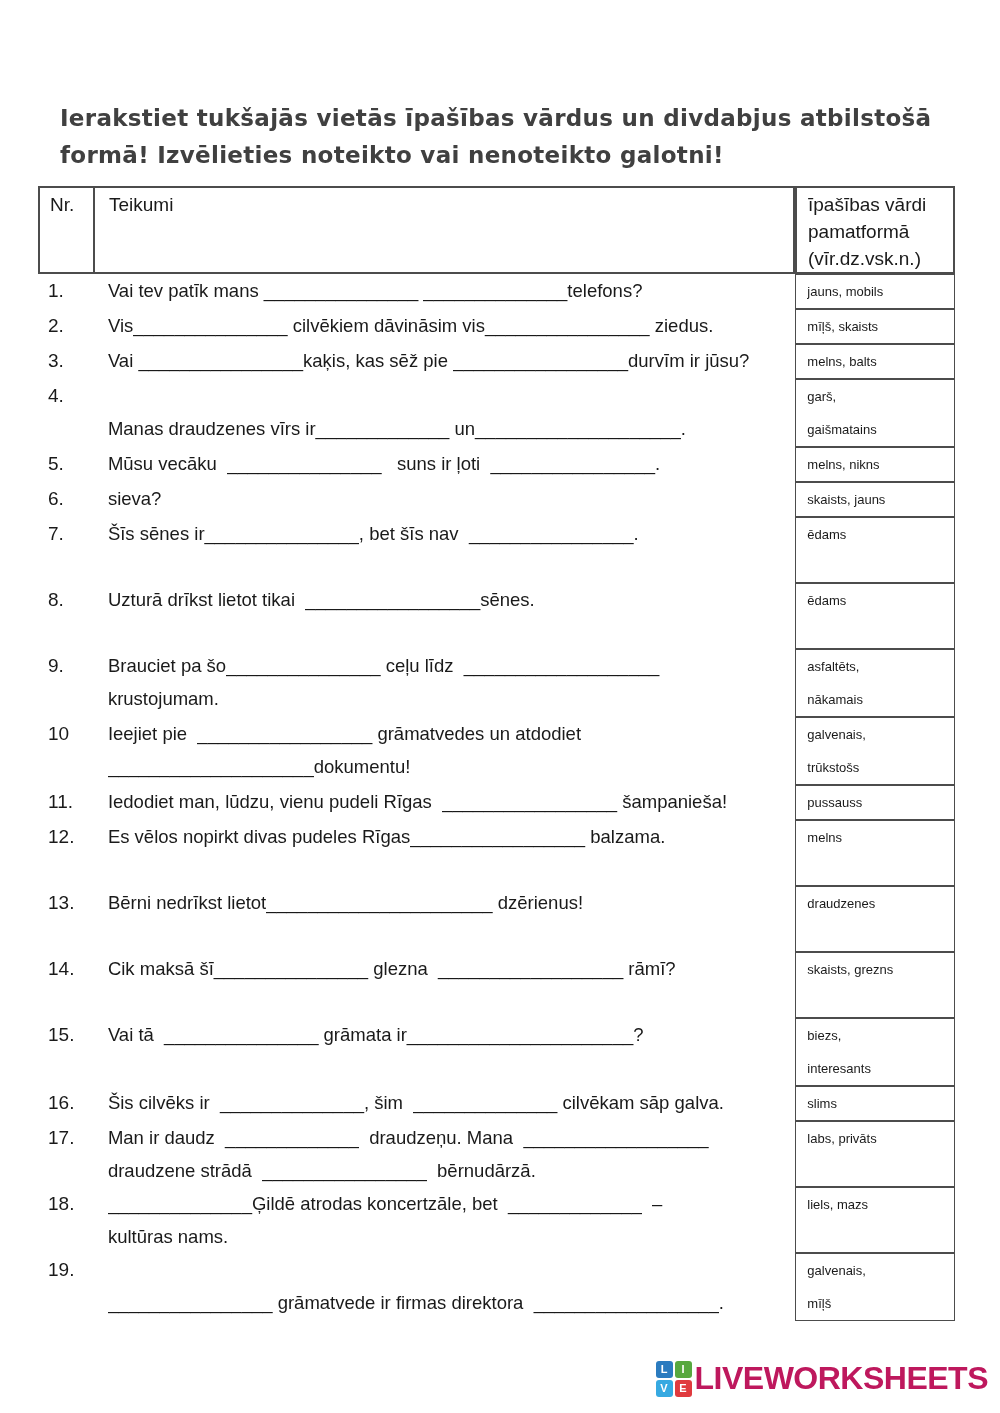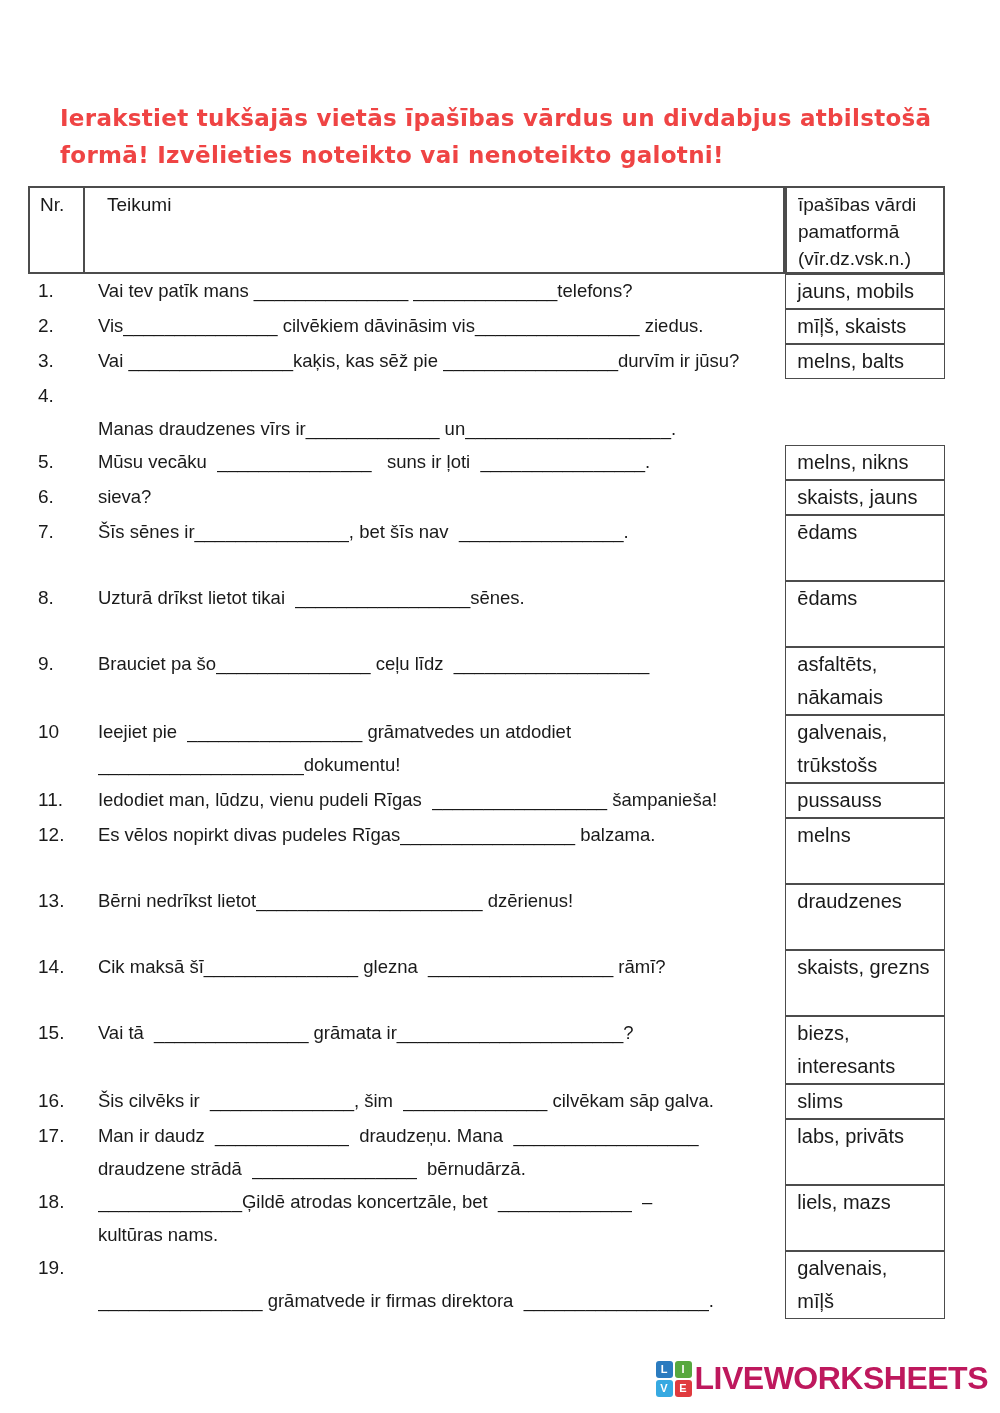--- a/index.html
+++ b/index.html
@@ -12,45 +12,45 @@
     overflow:hidden;
   }
   
   .title {
     position:absolute; left:60px; top:100px; width:900px;
     font-family:"DejaVu Sans", sans-serif;
     font-size:23px; font-weight:600; line-height:37px;
     letter-spacing:0.3px;
   }
   
-  .wtable { position:absolute; left:28px; top:186px; width:917px; }
+  .wtable { position:absolute; left:38px; top:186px; width:917px; }
   .thead { display:flex; align-items:stretch; }
   .th {
     border:2px solid #4c4c4c; box-sizing:border-box;
     font-size:19px; line-height:27px; padding:3px 0 0 10px;
     min-height:84px;
   }
   .th-nr { width:57px; }
-  .th-sent { width:702px; margin-left:-2px; padding-left:22px; }
+  .th-sent { width:702px; margin-left:-2px; padding-left:14px; }
   .th-adj { width:160px; margin-left:0px; padding-left:11px; }
   .tbody { display:flex; flex-direction:column; }
   .row { display:flex; align-items:stretch; }
   .nr-cell {
     width:57px; box-sizing:border-box; padding-left:10px;
     font-size:19px; line-height:33px;
   }
   .sentence-cell {
     width:702px; box-sizing:border-box; padding-left:13px; padding-right:6px;
     font-size:18.5px;
   }
   .adj-cell {
     width:160px; box-sizing:border-box;
     border:1.5px solid #4c4c4c;
     padding:0 6px 0 11px;
-    font-size:20px;
+    font-size:13px;
   }
   .line { line-height:33px; white-space:pre; overflow:hidden; min-height:33px; }
   
   .footer { position:absolute; left:0; top:1360px; width:988px; display:flex; justify-content:flex-end; }
   .logo { display:flex; align-items:center; gap:3px; cursor:pointer; }
   .logo-grid {
     display:grid; grid-template-columns:17px 17px; grid-template-rows:17px 17px;
     gap:2px;
   }
   .logo-sq {
@@ -61,21 +61,21 @@
   .logo-text {
     font-family:"Liberation Sans", sans-serif;
     font-size:32px; font-weight:800; letter-spacing:-0.5px;
   }
 </style>
 </head>
 <body>
 
 <div class="page">
 
-  <div class="title" style="color: #ef4444;">
+  <div class="title" style="color: #404040;">
     <div>Ierakstiet tukšajās vietās īpašības vārdus un divdabjus atbilstošā</div>
     <div>formā! Izvēlieties noteikto vai nenoteikto galotni!</div>
   </div>
 
   <div class="wtable">
     <div class="thead">
       <div class="th th-nr">Nr.</div>
       <div class="th th-sent">Teikumi</div>
       <div class="th th-adj">
         <div class="hline">īpašības vārdi</div>
@@ -113,20 +113,24 @@
             <div class="line">melns, balts</div>
           </div>
     </div>
 
     <div class="row">
       <div class="nr-cell">4.</div>
       <div class="sentence-cell">
             <div class="line">&nbsp;</div>
             <div class="line">Manas draudzenes vīrs ir_____________ un____________________.</div>
           </div>
+      <div class="adj-cell">
+            <div class="line">garš,</div>
+            <div class="line">gaišmatains</div>
+          </div>
     </div>
 
     <div class="row">
       <div class="nr-cell">5.</div>
       <div class="sentence-cell">
             <div class="line">Mūsu vecāku  _______________   suns ir ļoti  ________________.</div>
           </div>
       <div class="adj-cell">
             <div class="line">melns, nikns</div>
           </div>
@@ -161,20 +165,21 @@
           </div>
       <div class="adj-cell">
             <div class="line">ēdams</div>
           </div>
     </div>
 
     <div class="row">
       <div class="nr-cell">9.</div>
       <div class="sentence-cell">
             <div class="line">Brauciet pa šo_______________ ceļu līdz  ___________________</div>
+            <div class="line">krustojumam.</div>
           </div>
       <div class="adj-cell">
             <div class="line">asfaltēts,</div>
             <div class="line">nākamais</div>
           </div>
     </div>
 
     <div class="row">
       <div class="nr-cell">10</div>
       <div class="sentence-cell">

